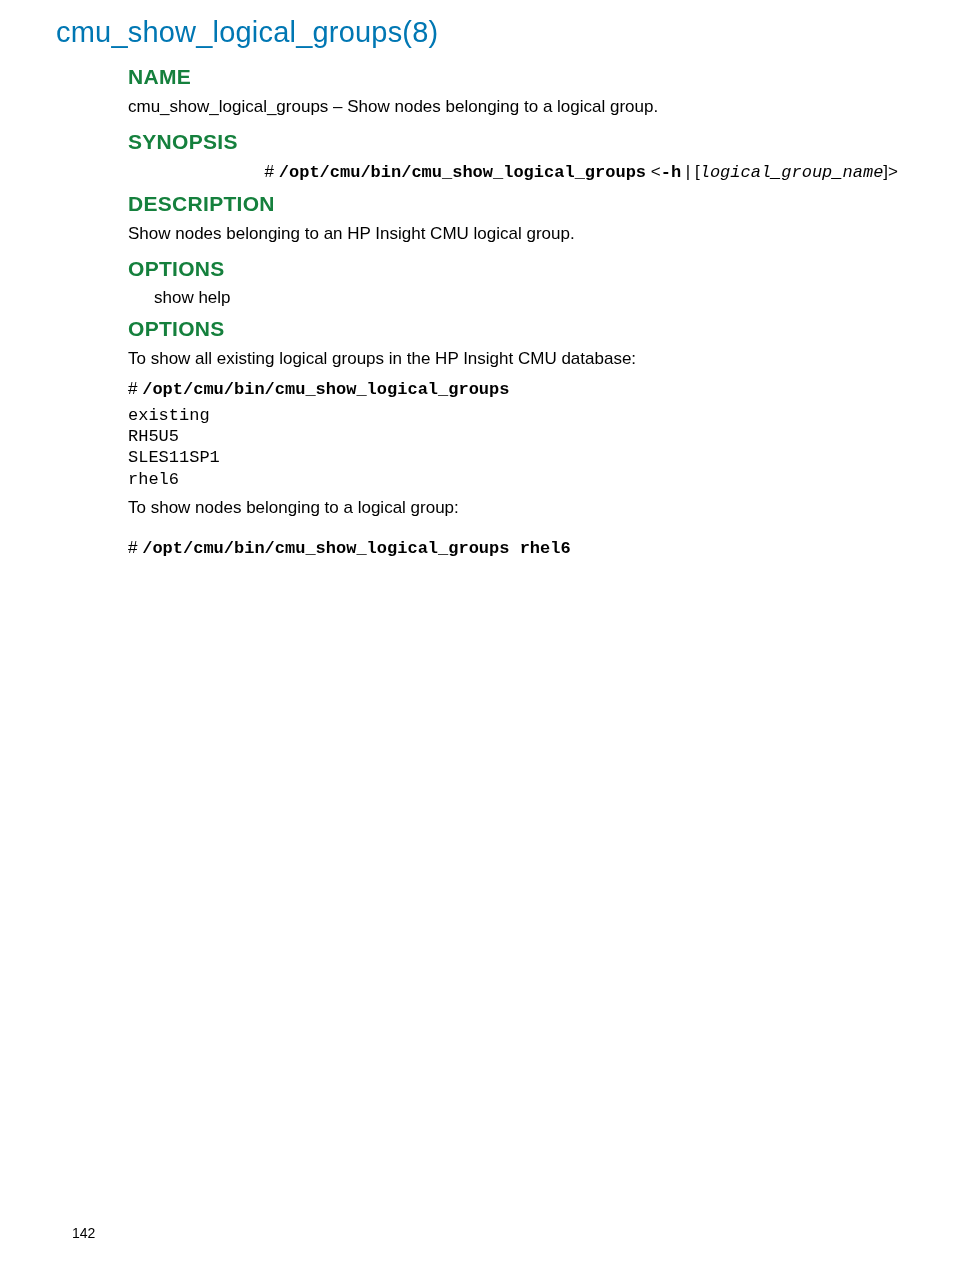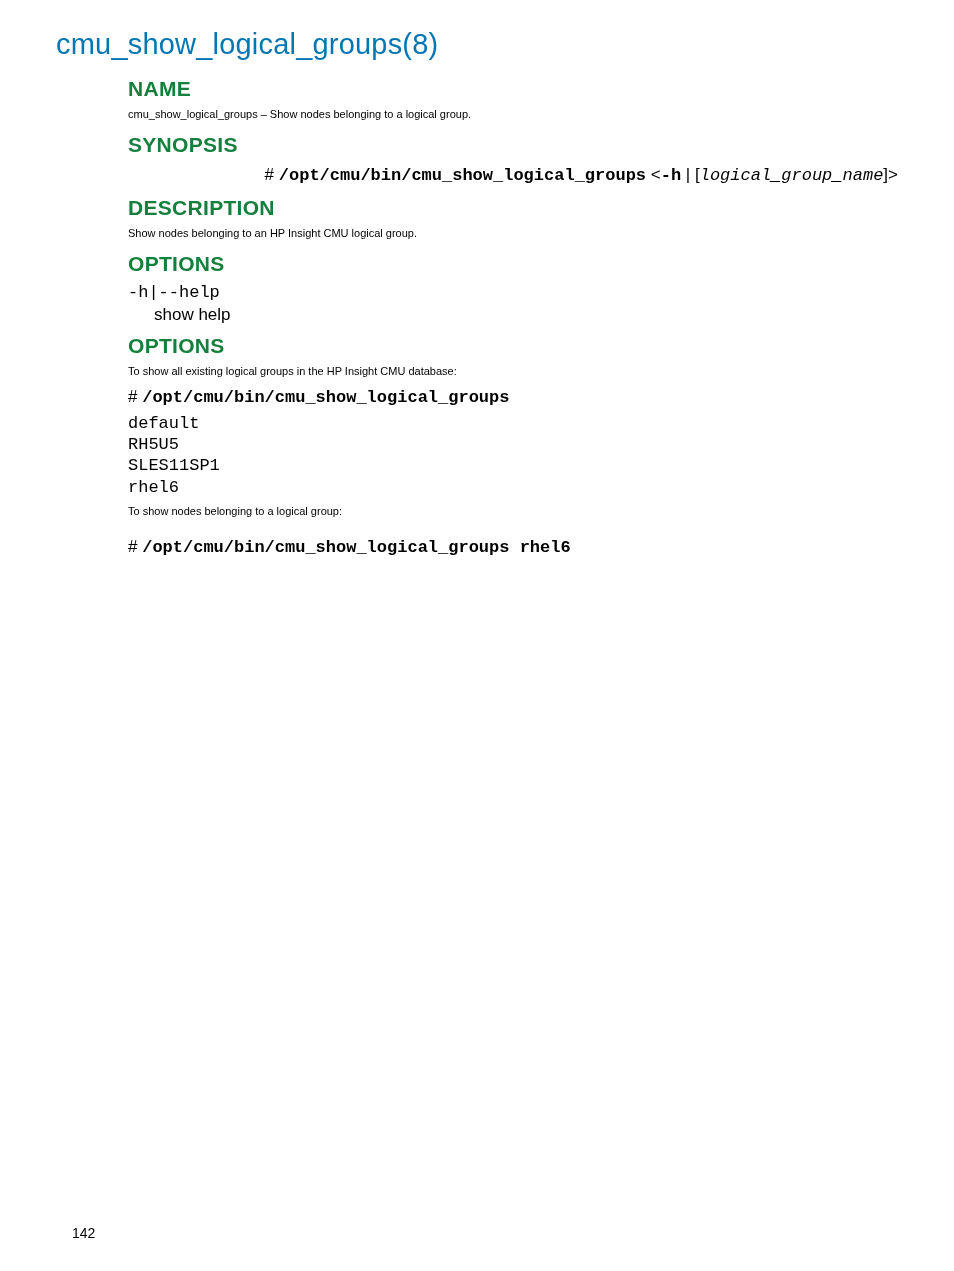--- a/index.html
+++ b/index.html
@@ -8,21 +8,21 @@
       font-size: 17px;
       color: #000;
       margin: 0;
       padding: 0;
       width: 954px;
       height: 1271px;
       position: relative;
       background: #fff;
     }
     .page {
-      padding: 28px 56px 0 56px;
+      padding: 16px 56px 0 56px;
     }
     .title {
       font-family: Arial, Helvetica, sans-serif;
       font-size: 29px;
       color: #0077b3;
       font-weight: 400;
       margin: 0 0 16px 0;
       letter-spacing: 0.2px;
     }
     .content {
@@ -31,21 +31,21 @@
     .section-heading {
       font-family: Arial, Helvetica, sans-serif;
       font-size: 21px;
       color: #15803d;
       font-weight: 700;
       margin: 0 0 6px 0;
       letter-spacing: 0.3px;
     }
     .body-text {
       font-family: Arial, Helvetica, sans-serif;
-      font-size: 11px;
+      font-size: 17px;
       color: #000;
       margin: 0 0 10px 0;
       line-height: 1.45;
     }
     .synopsis-line {
       font-family: Arial, Helvetica, sans-serif;
       font-size: 17px;
       margin: 0 0 8px 0;
       line-height: 1.4;
       text-align: right;
@@ -110,30 +110,29 @@
     <h2 class="section-heading">SYNOPSIS</h2>
     <p class="synopsis-line">
       <span># </span><span class="mono-bold">/opt/cmu/bin/cmu_show_logical_groups</span><span> &lt;</span><span class="mono-bold">-h</span><span> | [</span><span class="mono-italic">logical_group_name</span><span>]&gt;</span>
     </p>
 
     <h2 class="section-heading">DESCRIPTION</h2>
     <p class="body-text">Show nodes belonging to an HP Insight CMU logical group.</p>
 
     <h2 class="section-heading">OPTIONS</h2>
     <div class="option-block">
-      <p class="option-flag">-h|--help</p>
       <p class="option-desc">show help</p>
     </div>
 
     <h2 class="section-heading">OPTIONS</h2>
     <p class="body-text" style="margin-bottom:6px;">To show all existing logical groups in the HP Insight CMU database:</p>
     <p class="cmd-line">
       <span># </span><span class="mono-bold">/opt/cmu/bin/cmu_show_logical_groups</span>
     </p>
-    <div class="output-block">default
+    <div class="output-block">existing
 RH5U5
 SLES11SP1
 rhel6</div>
     <p class="body-text" style="margin-bottom:16px;">To show nodes belonging to a logical group:</p>
     <p class="cmd-line">
       <span># </span><span class="mono-bold">/opt/cmu/bin/cmu_show_logical_groups rhel6</span>
     </p>
 
   </div>
 

